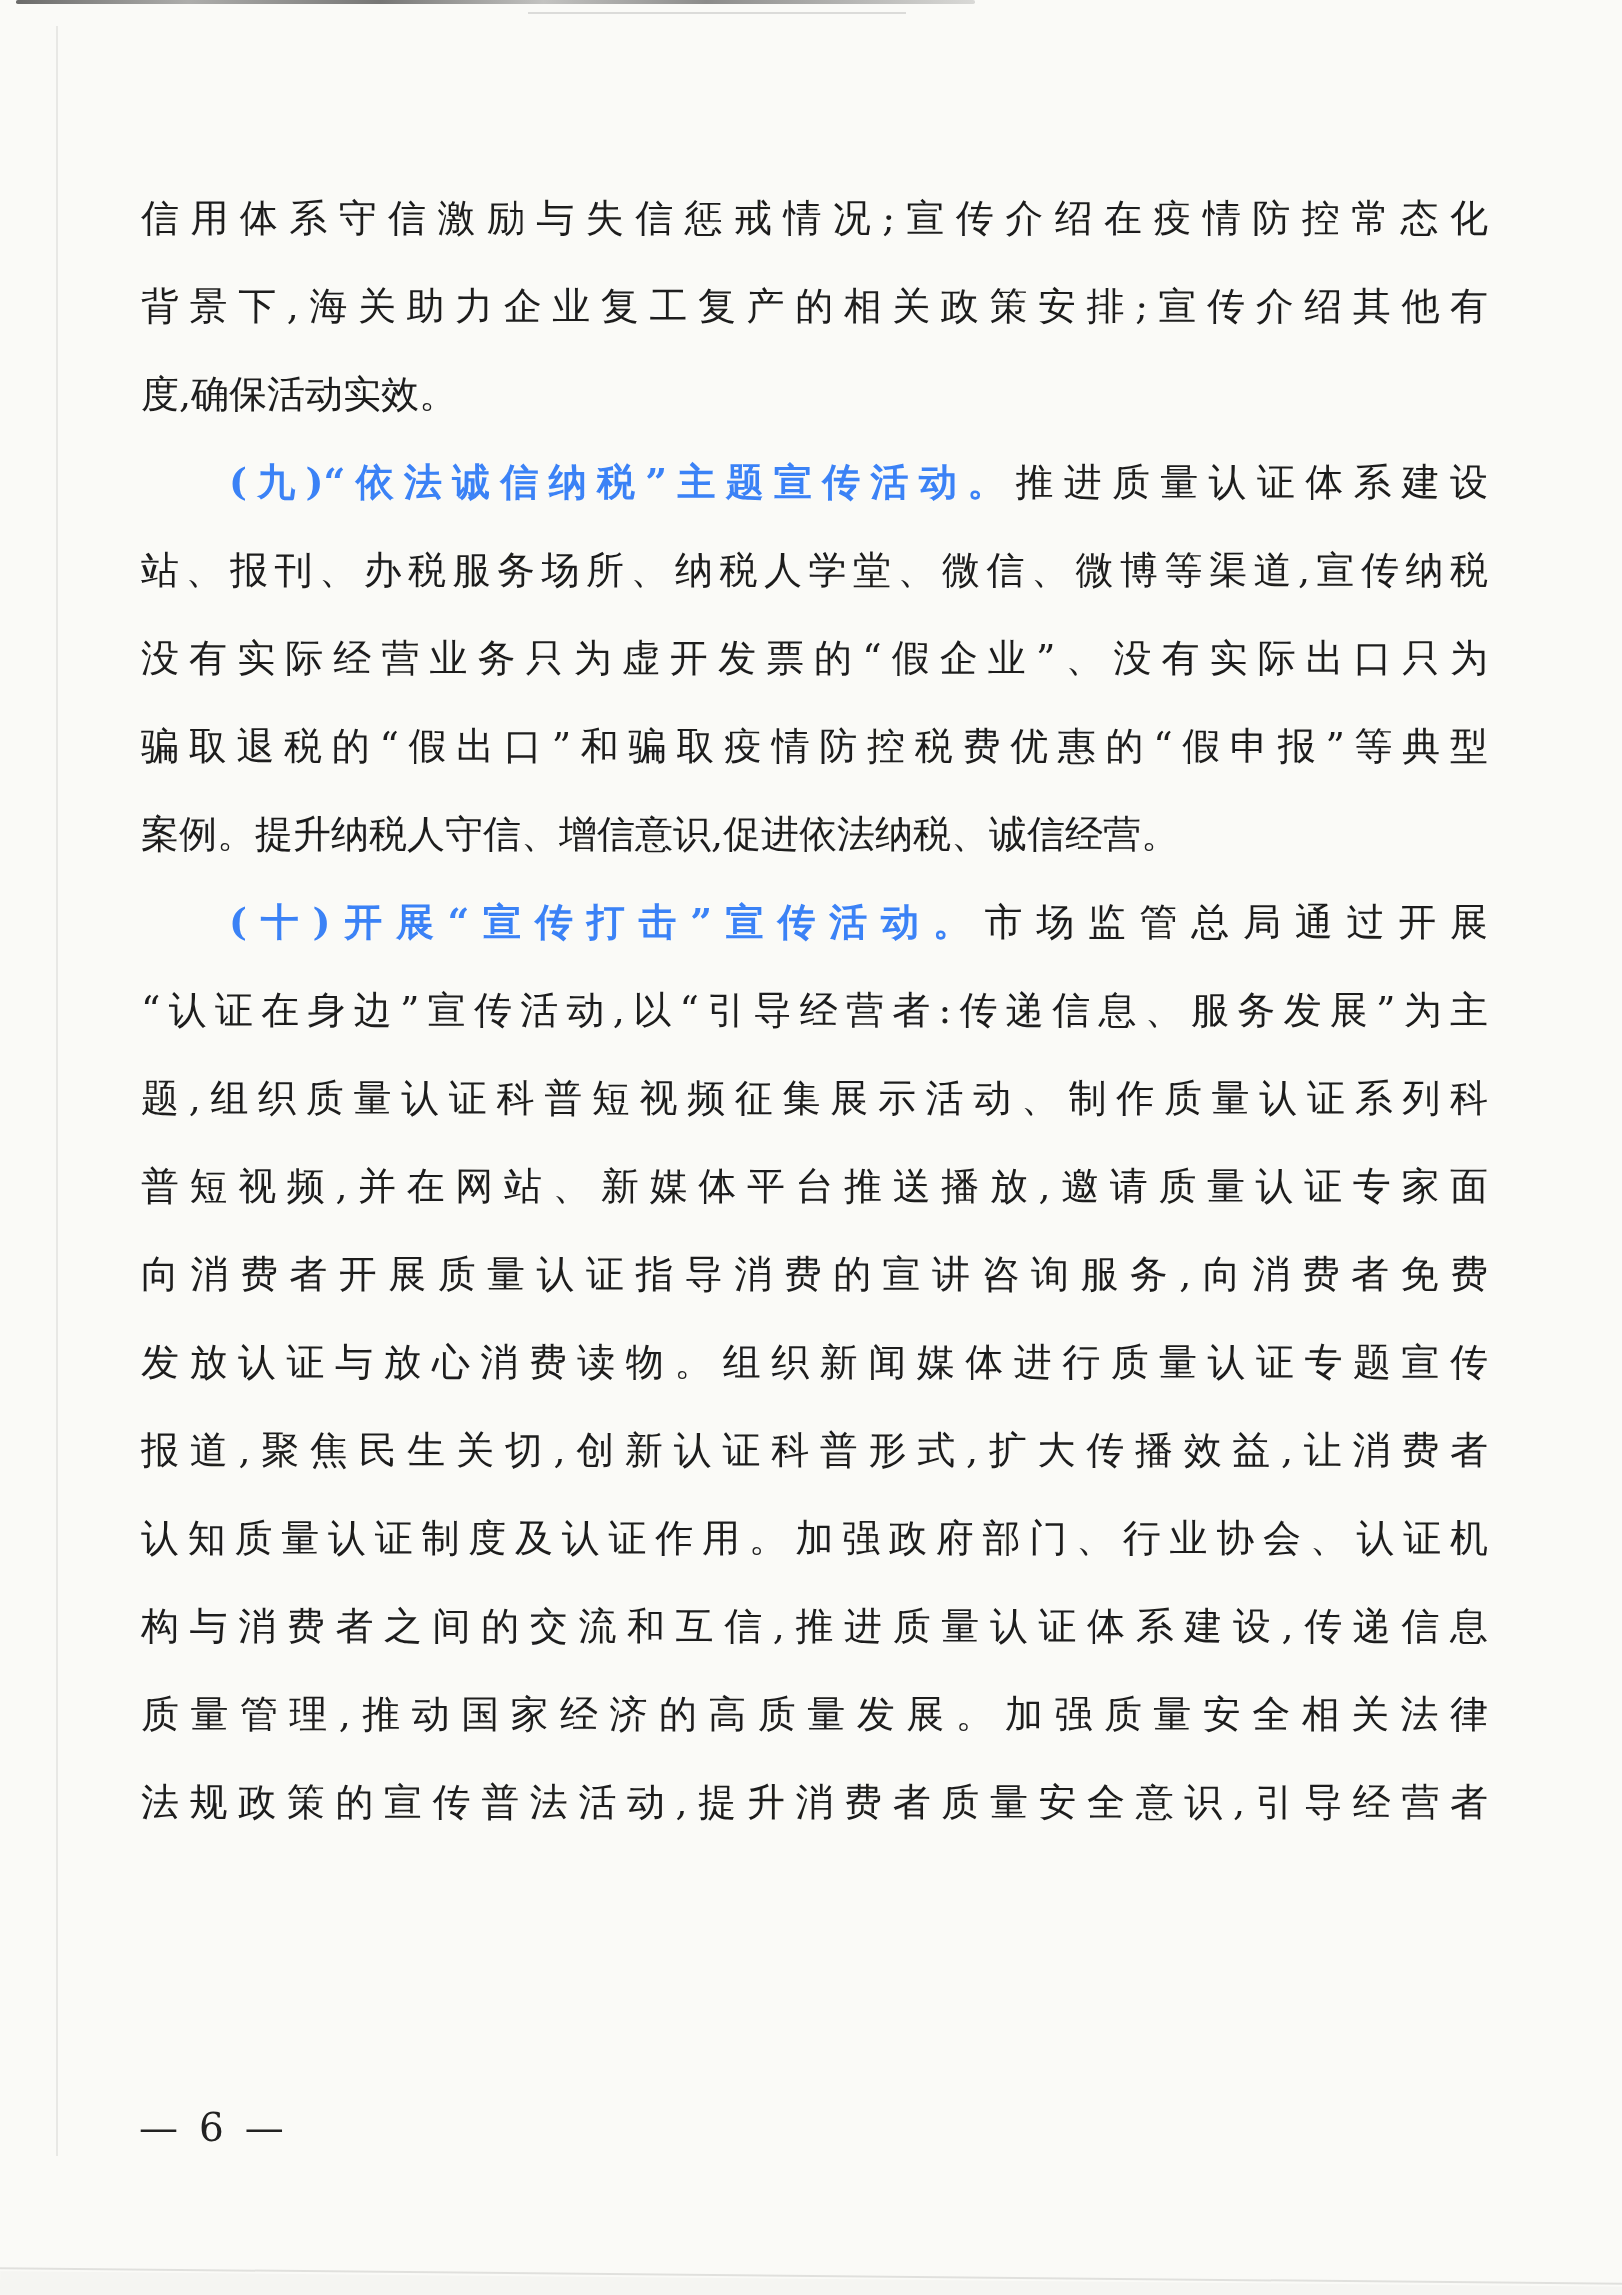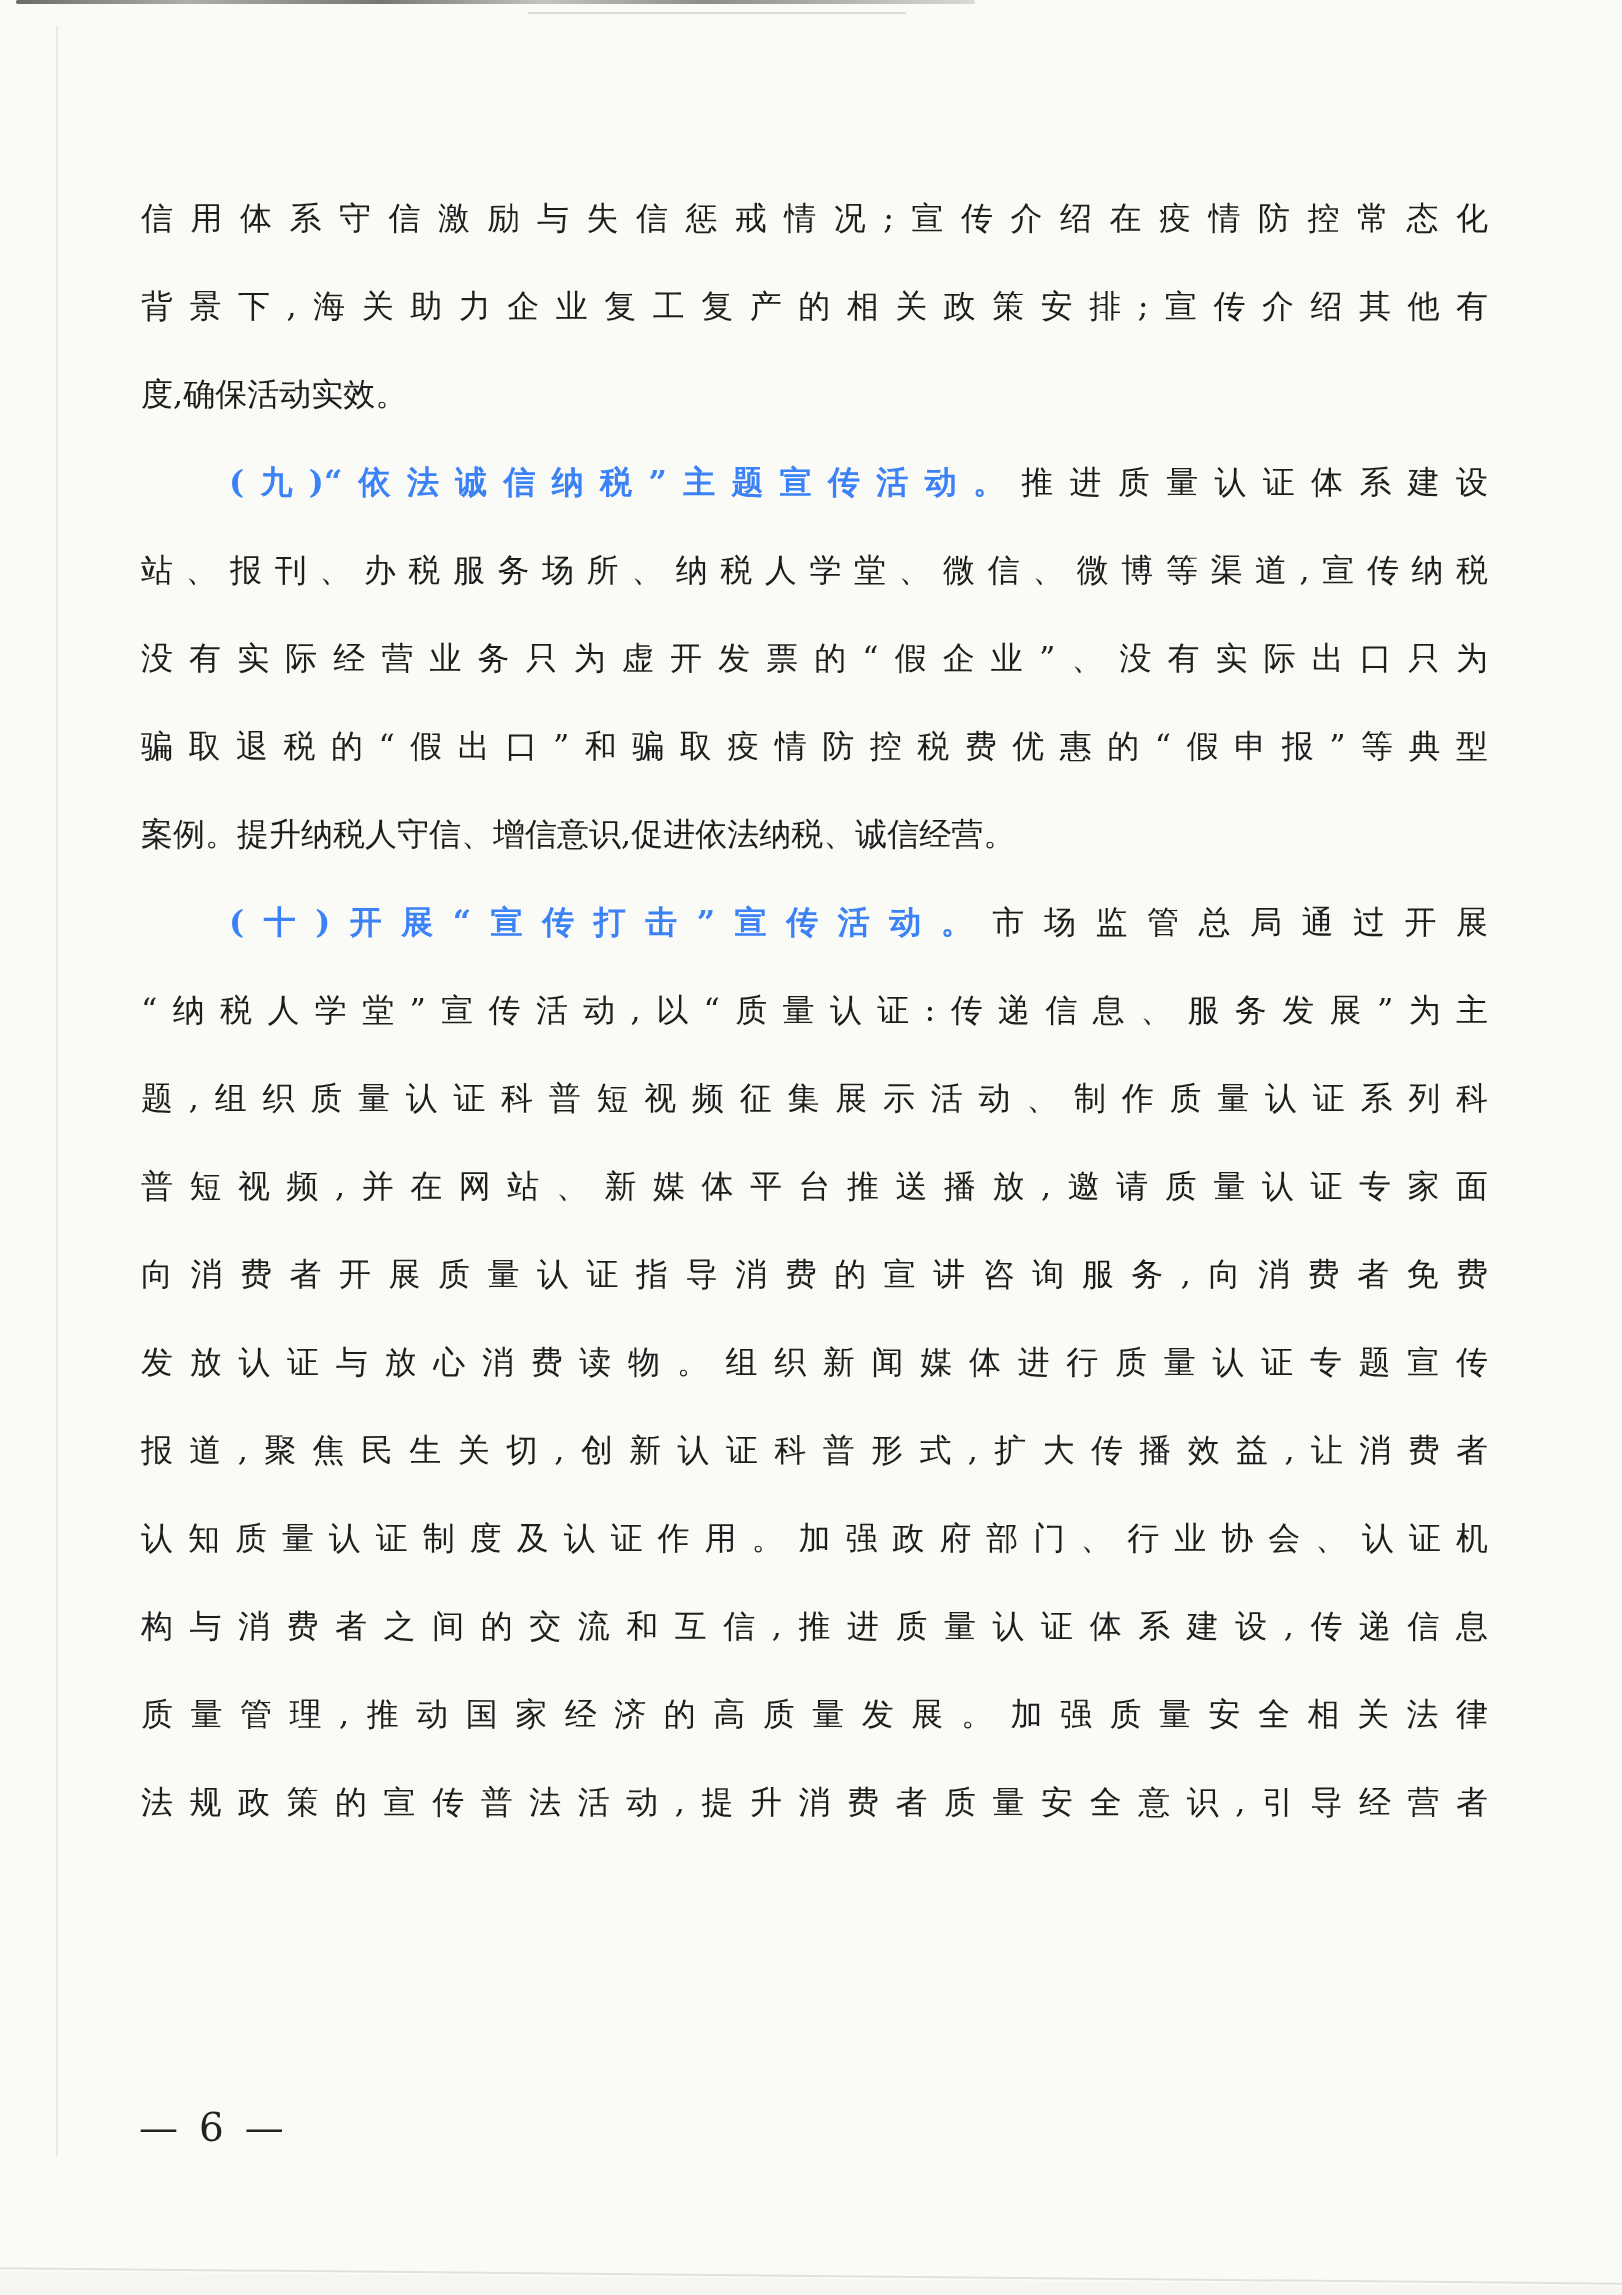--- a/index.html
+++ b/index.html
@@ -35,21 +35,21 @@
     position:absolute;left:0;top:2271px;width:1622px;height:25px;
     background:rgba(0,0,0,.02);
     transform:rotate(.55deg);transform-origin:left center;
   }
   
   .doc-body{
     position:absolute;left:141px;top:174px;width:1347px;
     color:#1b1b1b;
   }
   .line{
-    height:88px;line-height:88px;font-size:32px;
+    height:88px;line-height:88px;font-size:38px;
     letter-spacing:0;
   }
   .line.j{
     text-align:justify;
     text-align-last:justify;
     text-justify:inter-character;
   }
   .line.ind{text-indent:88px;}
   .seg{color:#1d1d1d;}
   .seg.b{font-weight:700;color:#3b82f6;}
@@ -72,21 +72,21 @@
   <div class="doc-body" id="doc-body">
       <div class="line j"><span class="seg">信用体系守信激励与失信惩戒情况;宣传介绍在疫情防控常态化</span></div>
       <div class="line j"><span class="seg">背景下,海关助力企业复工复产的相关政策安排;宣传介绍其他有</span></div>
       <div class="line"><span class="seg">度,确保活动实效。</span></div>
       <div class="line j ind"><span class="seg b">(九)“依法诚信纳税”主题宣传活动。</span><span class="seg">推进质量认证体系建设</span></div>
       <div class="line j"><span class="seg">站、报刊、办税服务场所、纳税人学堂、微信、微博等渠道,宣传纳税</span></div>
       <div class="line j"><span class="seg">没有实际经营业务只为虚开发票的“假企业”、没有实际出口只为</span></div>
       <div class="line j"><span class="seg">骗取退税的“假出口”和骗取疫情防控税费优惠的“假申报”等典型</span></div>
       <div class="line"><span class="seg">案例。提升纳税人守信、增信意识,促进依法纳税、诚信经营。</span></div>
       <div class="line j ind"><span class="seg b">(十)开展“宣传打击”宣传活动。</span><span class="seg">市场监管总局通过开展</span></div>
-      <div class="line j"><span class="seg">“纳税人学堂”宣传活动,以“质量认证:传递信息、服务发展”为主</span></div>
+      <div class="line j"><span class="seg">“认证在身边”宣传活动,以“引导经营者:传递信息、服务发展”为主</span></div>
       <div class="line j"><span class="seg">题,组织质量认证科普短视频征集展示活动、制作质量认证系列科</span></div>
       <div class="line j"><span class="seg">普短视频,并在网站、新媒体平台推送播放,邀请质量认证专家面</span></div>
       <div class="line j"><span class="seg">向消费者开展质量认证指导消费的宣讲咨询服务,向消费者免费</span></div>
       <div class="line j"><span class="seg">发放认证与放心消费读物。组织新闻媒体进行质量认证专题宣传</span></div>
       <div class="line j"><span class="seg">报道,聚焦民生关切,创新认证科普形式,扩大传播效益,让消费者</span></div>
       <div class="line j"><span class="seg">认知质量认证制度及认证作用。加强政府部门、行业协会、认证机</span></div>
       <div class="line j"><span class="seg">构与消费者之间的交流和互信,推进质量认证体系建设,传递信息</span></div>
       <div class="line j"><span class="seg">质量管理,推动国家经济的高质量发展。加强质量安全相关法律</span></div>
       <div class="line j"><span class="seg">法规政策的宣传普法活动,提升消费者质量安全意识,引导经营者</span></div>
     </div>

